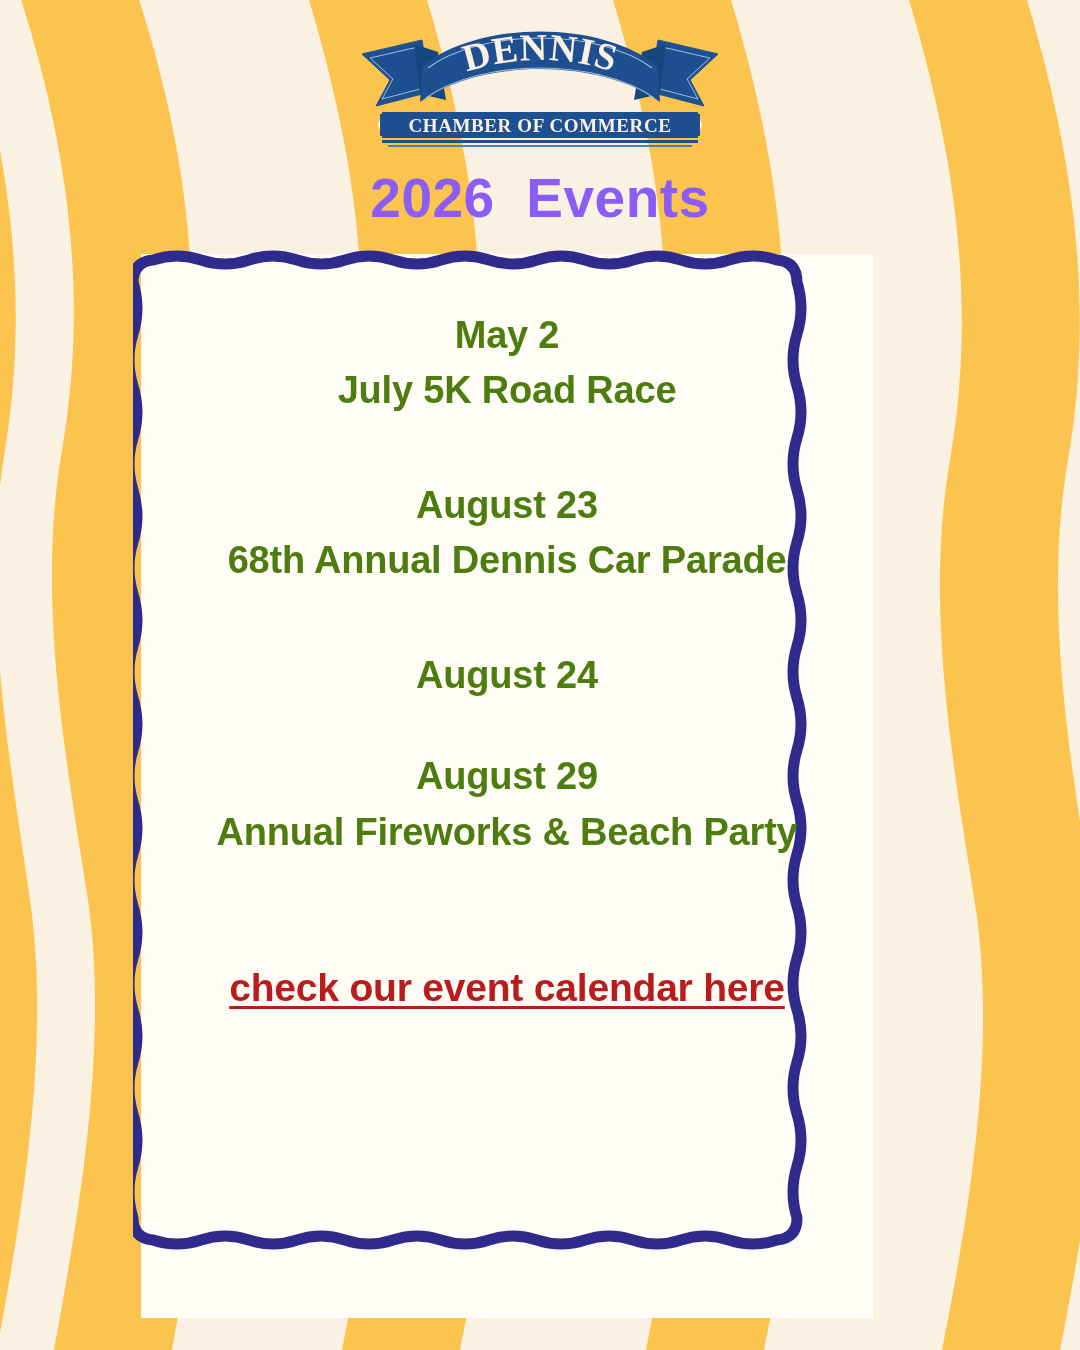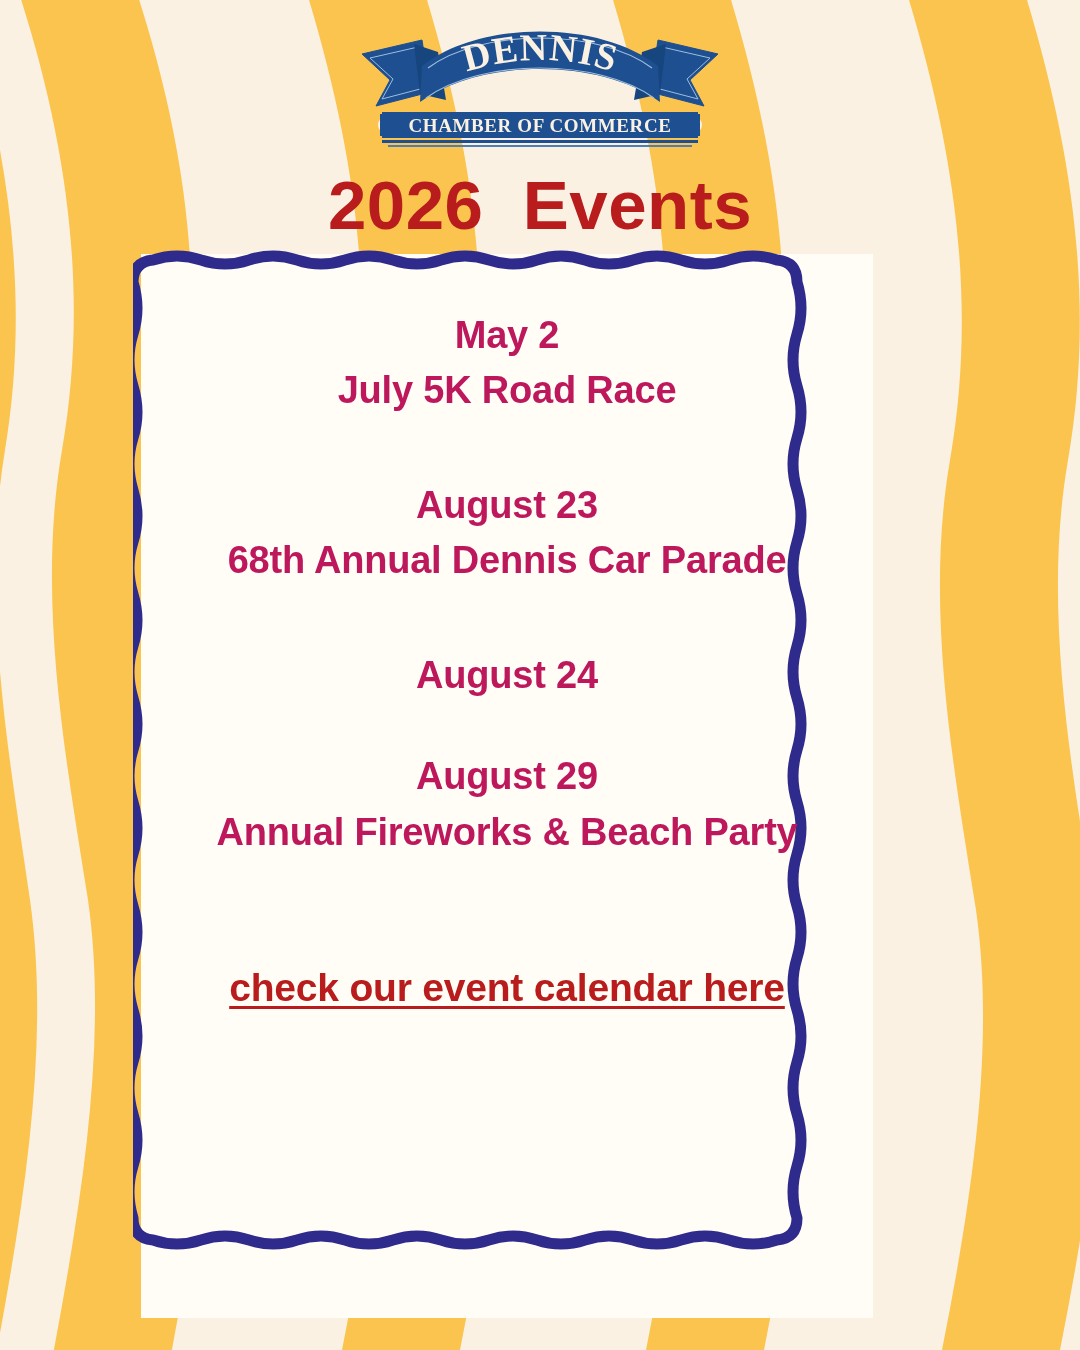--- a/index.html
+++ b/index.html
@@ -43,24 +43,24 @@
   #logo-svg { display: block; }
 
   
   #headline {
     position: absolute;
     left: 0;
     top: 168px;
     width: 1080px;
     z-index: 3;
     text-align: center;
-    font-size: 69px;
+    font-size: 55px;
     font-weight: bold;
     letter-spacing: 0.5px;
-    color: #b91c1c;
+    color: #8b5cf6;
     line-height: 1.1;
     white-space: pre;
   }
 
   
   #card {
     position: absolute;
     left: 133px;
     top: 246px;
     width: 748px;
@@ -95,21 +95,21 @@
 
   .event {
     margin: 0;
     padding: 0;
   }
   .event-date,
   .event-name {
     font-size: 38px;
     font-weight: bold;
     line-height: 1.45;
-    color: #be185d;
+    color: #4d7c0f;
     letter-spacing: -0.2px;
   }
   .spacer-lg { height: 60px; }
   .spacer-md { height: 46px; }
   .spacer-sm { height: 36px; }
 
   #calendar-link {
     display: inline-block;
     font-size: 39px;
     font-weight: bold;

